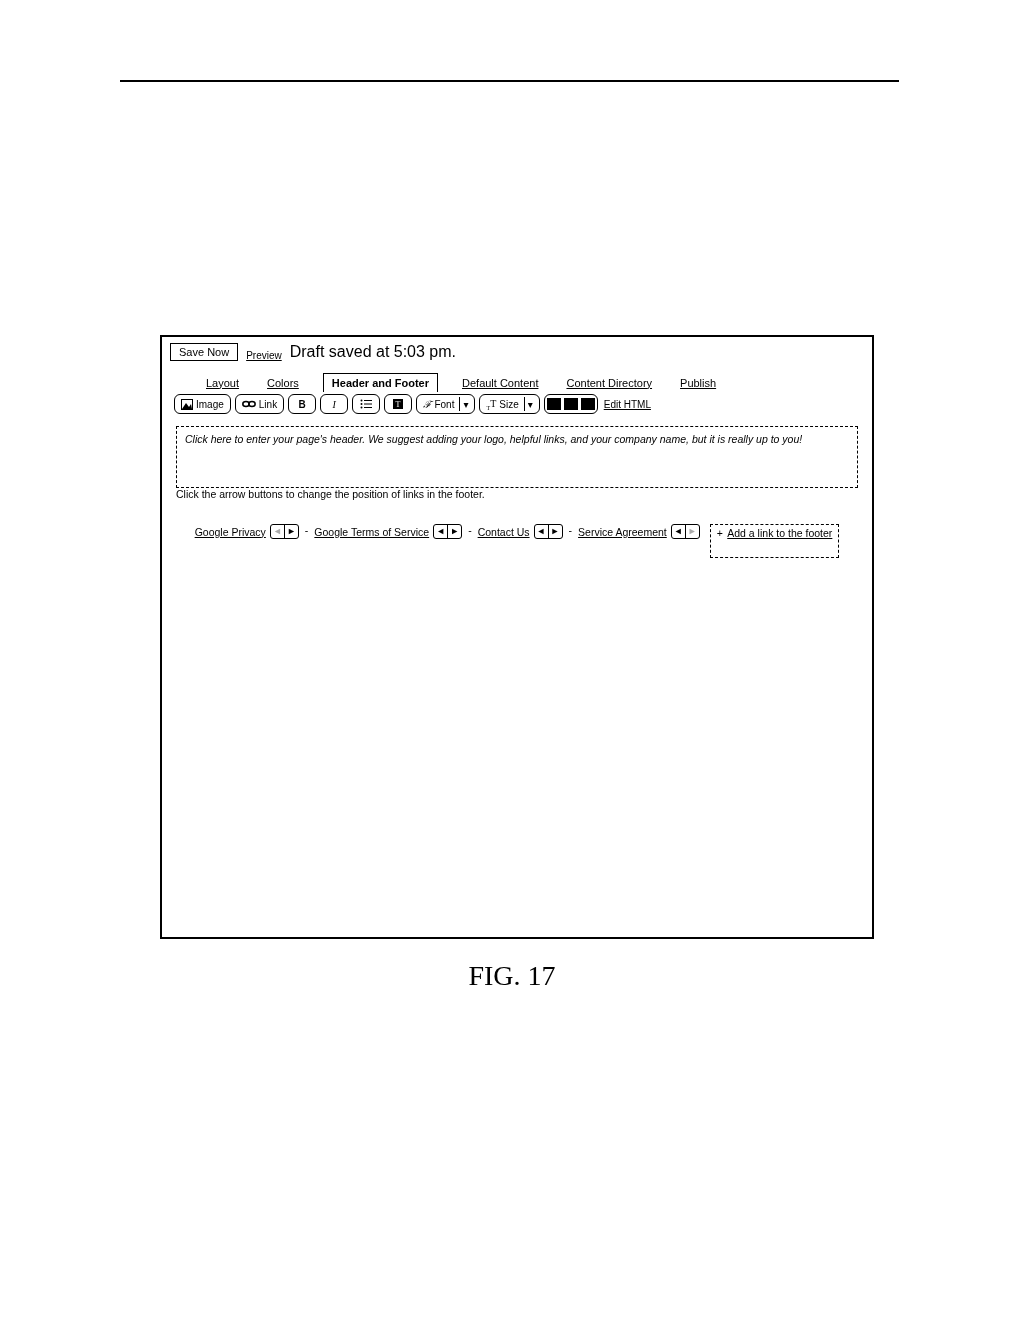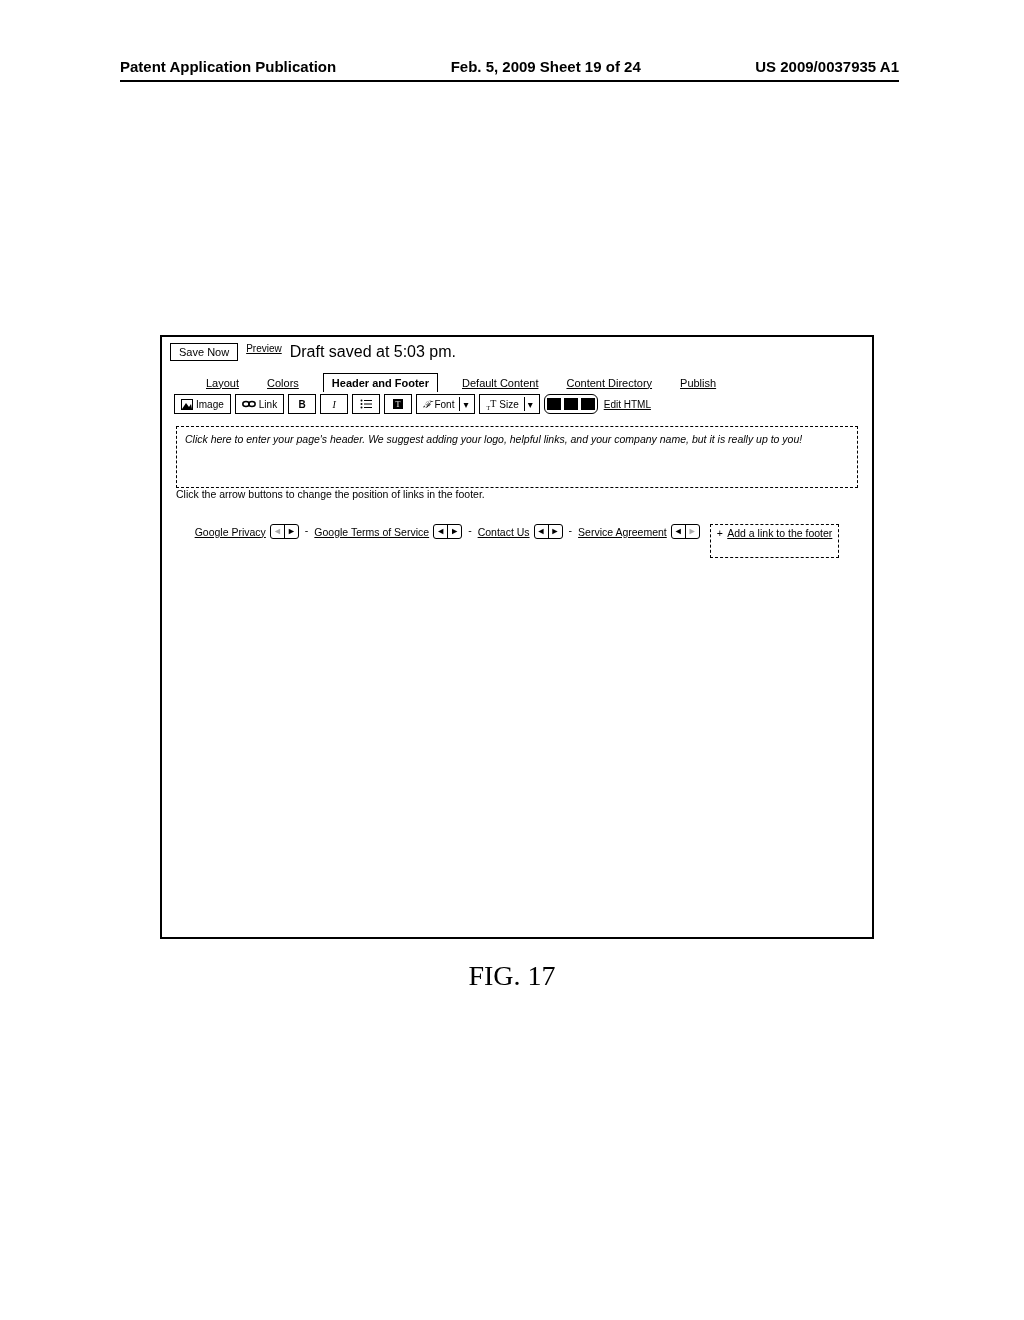--- a/index.html
+++ b/index.html
@@ -40,21 +40,21 @@
     top: 335px;
     left: 160px;
     width: 710px;
     height: 600px;
     border: 2px solid #000;
     background: #fff;
   }
   
   .topbar {
     display: flex;
-    align-items: flex-start;
+    align-items: flex-end;
     gap: 8px;
     padding: 6px 8px 4px 8px;
     font-size: 11px;
   }
   .save-btn {
     border: 1.5px solid #000;
     padding: 2px 8px;
     font-size: 11px;
     background: #fff;
   }
@@ -102,21 +102,21 @@
   
   .toolbar {
     display: flex;
     align-items: center;
     gap: 4px;
     padding: 2px 0 6px 12px;
     flex-wrap: wrap;
   }
   .tbtn {
     border: 1.5px solid #000;
-    border-radius: 0;
+    border-radius: 6px;
     height: 18px;
     min-width: 18px;
     padding: 0 4px;
     display: inline-flex;
     align-items: center;
     justify-content: center;
     font-size: 10px;
     background: #fff;
     gap: 3px;
   }
@@ -210,25 +210,20 @@
     font-size: 28px;
     font-family: "Times New Roman", serif;
   }
   a { color: #000; }
 </style>
 </head>
 <body>
 
 <div class="page">
 
-  <div class="doc-header">
-    <span class="left">Patent Application Publication</span>
-    <span class="center">Feb. 5, 2009  Sheet 19 of 24</span>
-    <span class="right">US 2009/0037935 A1</span>
-  </div>
   <div class="hr"></div>
 
   <div class="window-frame">
 
     <div class="topbar">
       <button class="save-btn">Save Now</button>
       <a class="preview-link">Preview</a>
       <span class="draft-text">Draft saved at 5:03 pm.</span>
     </div>
 

